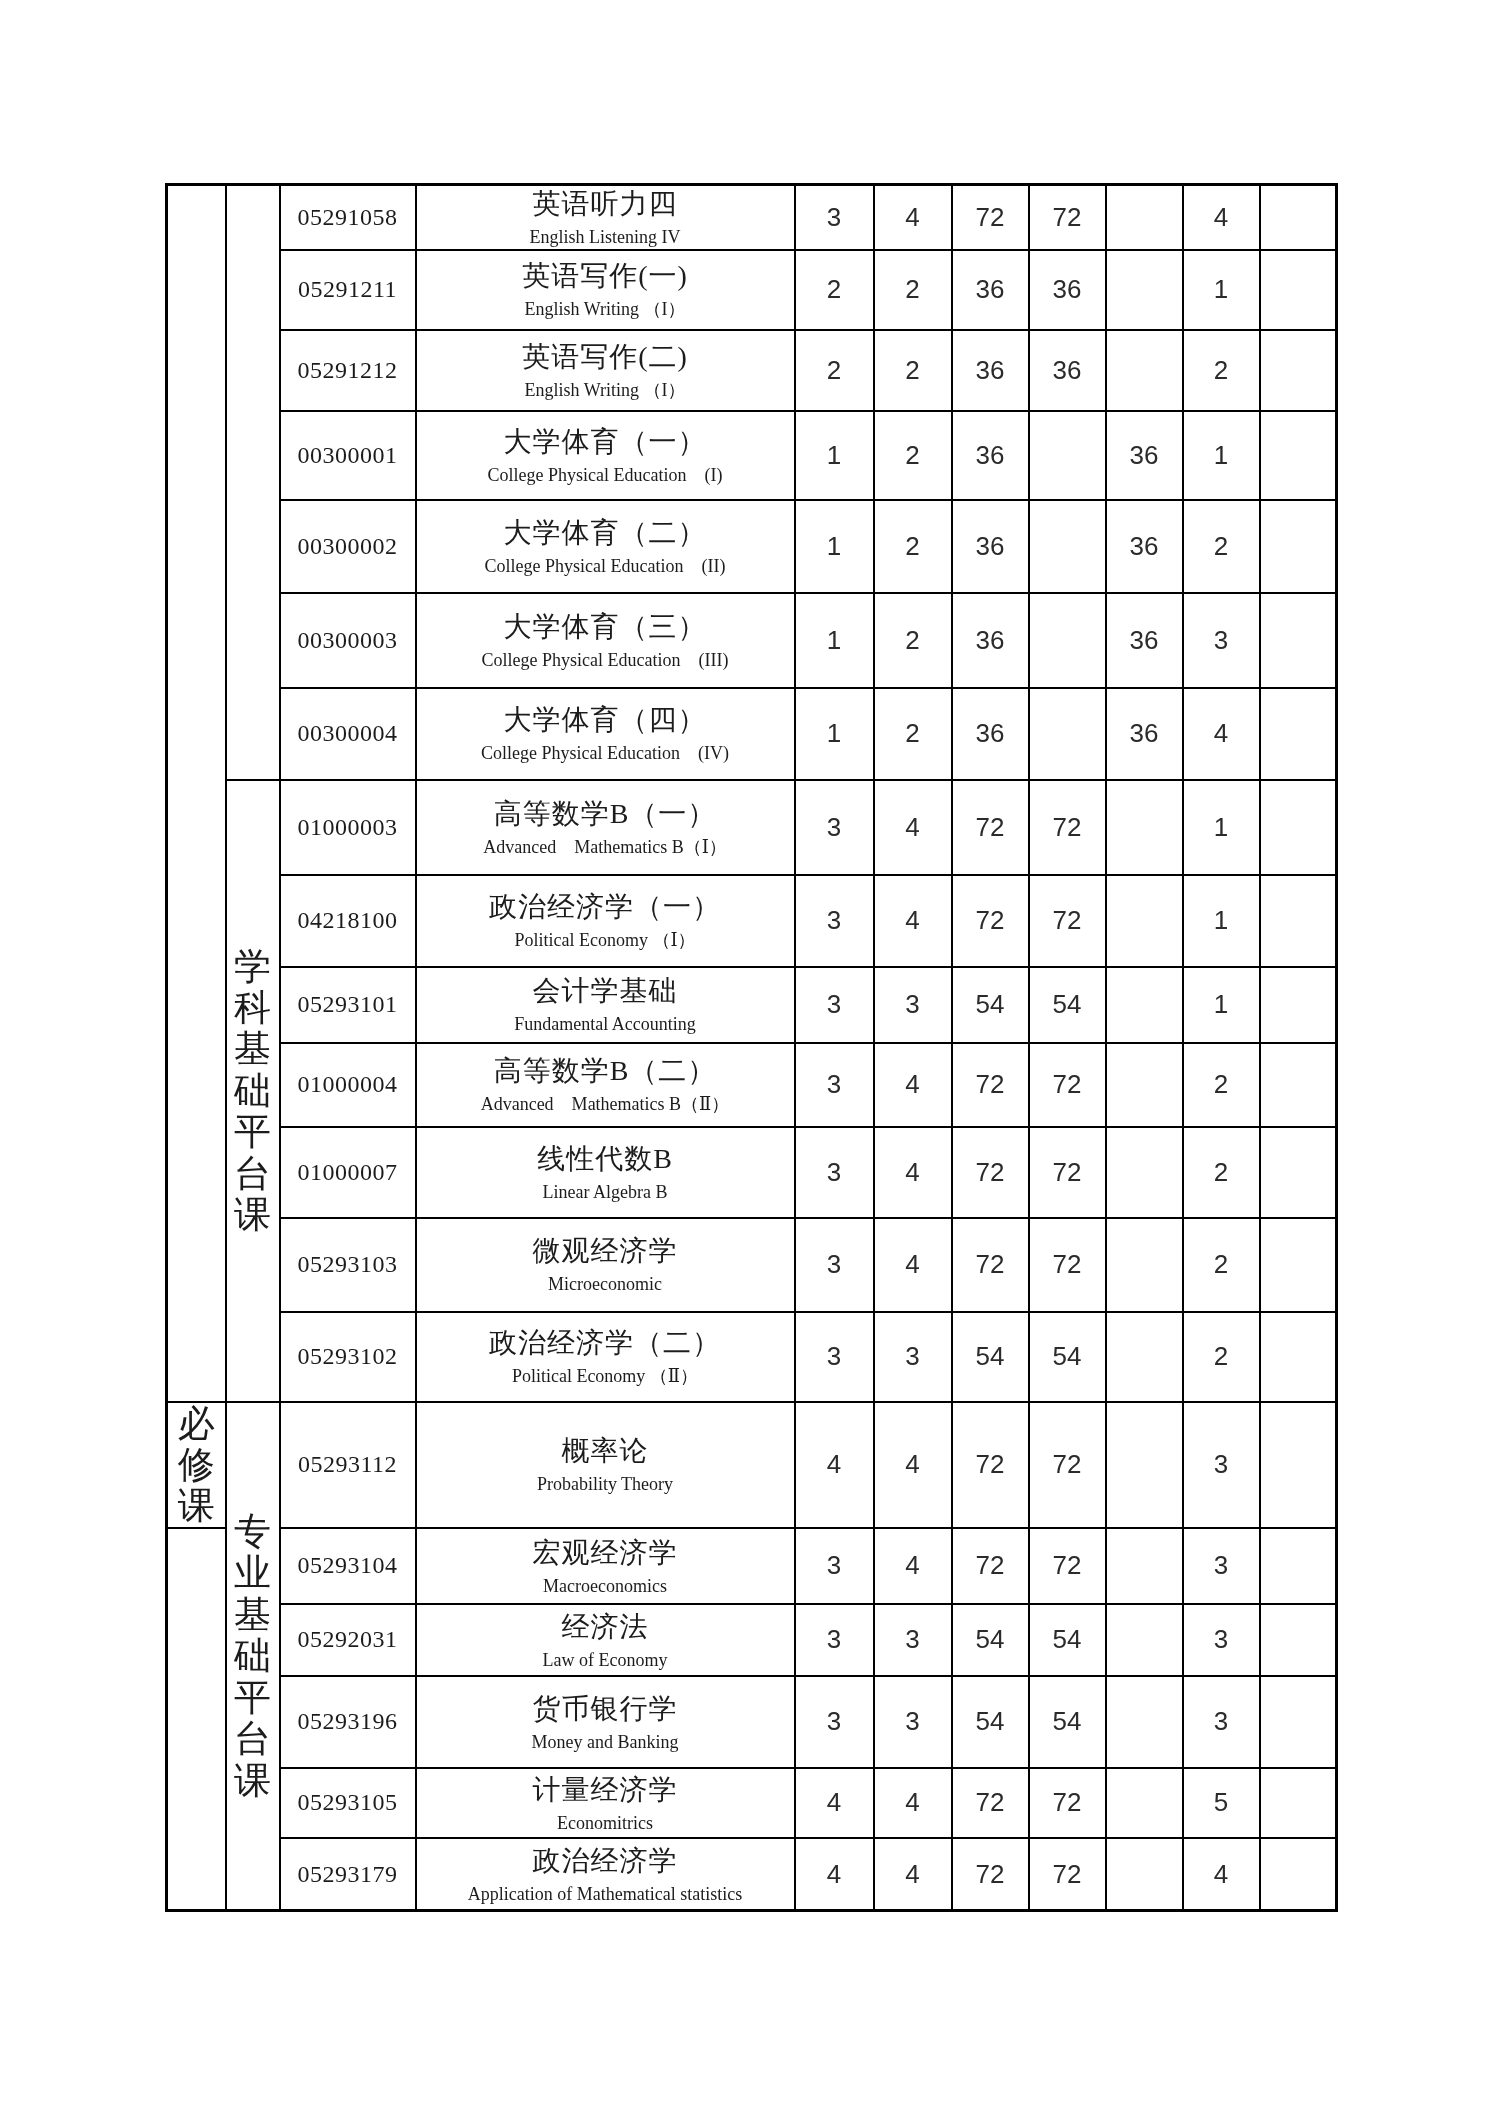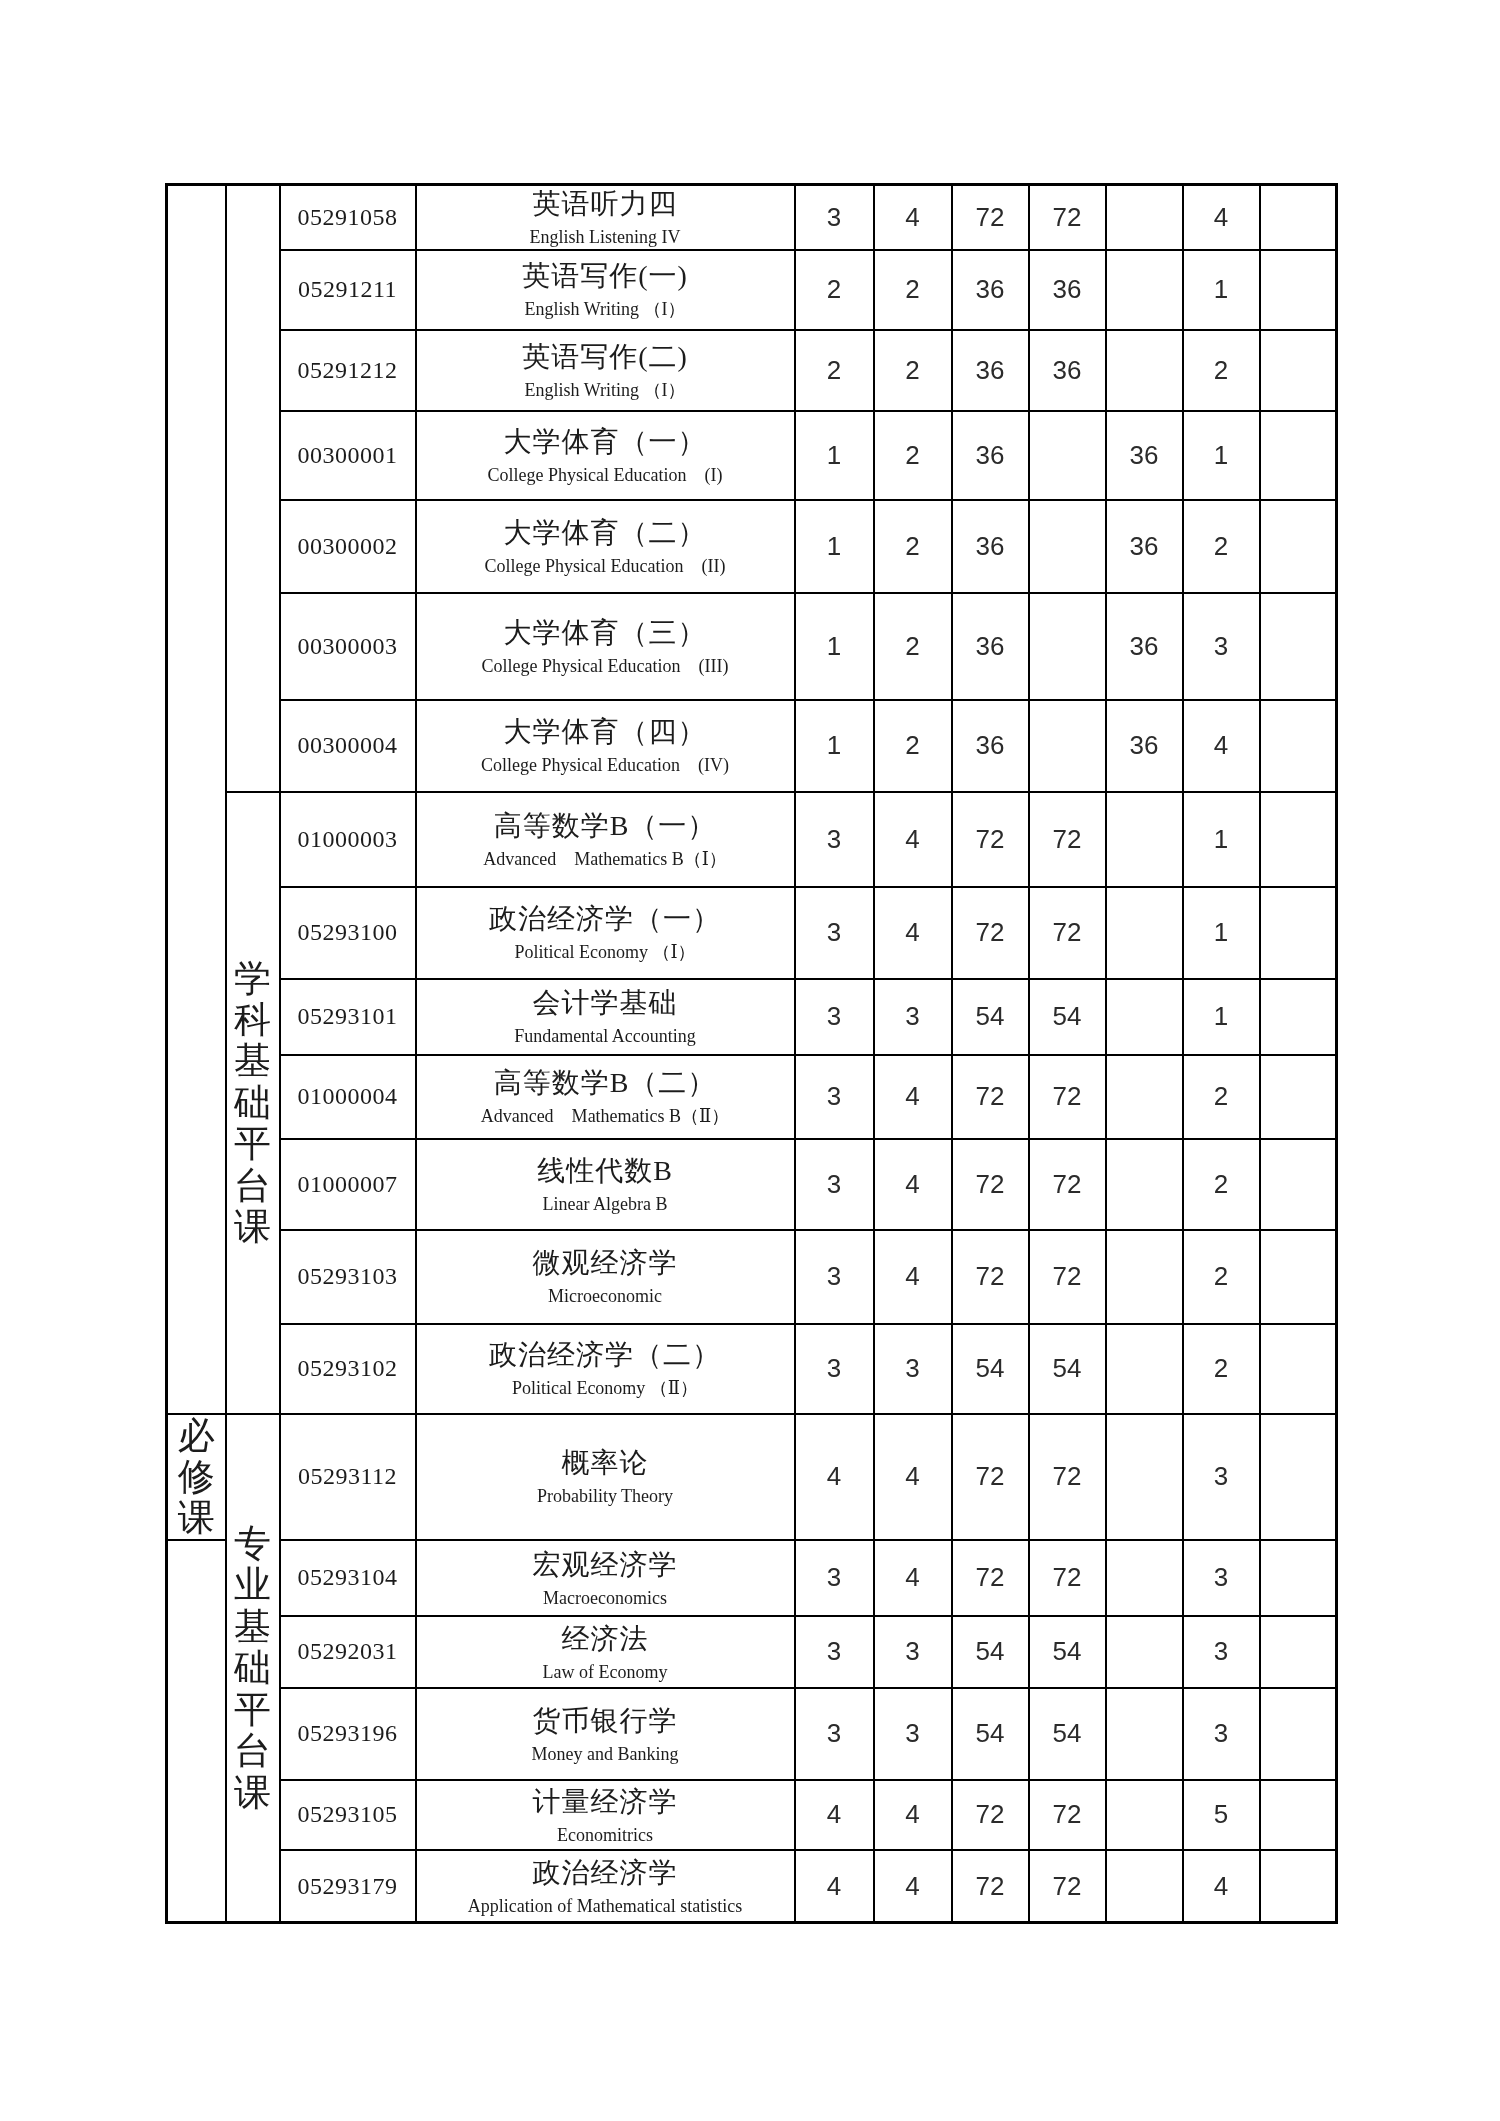--- a/index.html
+++ b/index.html
@@ -151,21 +151,21 @@
           </td>
         <td class="num">1</td>
         <td class="num">2</td>
         <td class="num">36</td>
         <td class="num"></td>
         <td class="num">36</td>
         <td class="num">2</td>
         <td class="num"></td>
       </tr>
 
-      <tr style="height:107px">
+      <tr style="height:95px">
         <td class="code">00300003</td>
         <td class="name">
             <span class="zh">大学体育（三）</span>
             <span class="en">College Physical Education　(III)</span>
           </td>
         <td class="num">1</td>
         <td class="num">2</td>
         <td class="num">36</td>
         <td class="num"></td>
         <td class="num">36</td>
@@ -198,21 +198,21 @@
         <td class="num">3</td>
         <td class="num">4</td>
         <td class="num">72</td>
         <td class="num">72</td>
         <td class="num"></td>
         <td class="num">1</td>
         <td class="num"></td>
       </tr>
 
       <tr style="height:92px">
-        <td class="code">05293100</td>
+        <td class="code">04218100</td>
         <td class="name">
             <span class="zh">政治经济学（一）</span>
             <span class="en">Political Economy （Ⅰ）</span>
           </td>
         <td class="num">3</td>
         <td class="num">4</td>
         <td class="num">72</td>
         <td class="num">72</td>
         <td class="num"></td>
         <td class="num">1</td>

